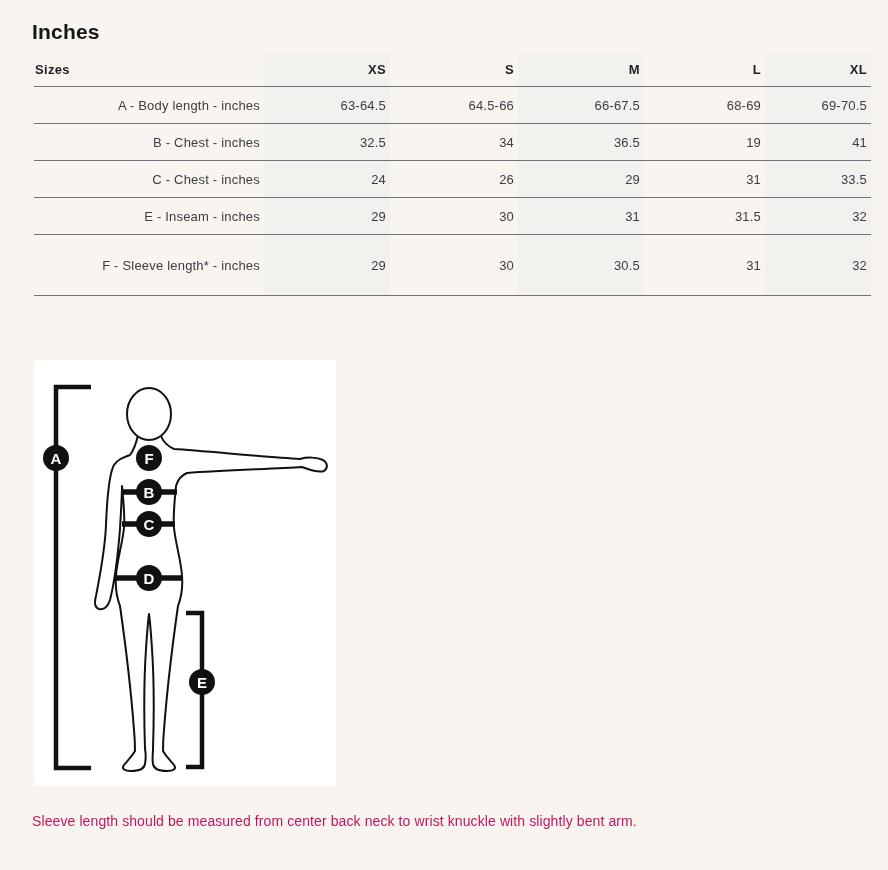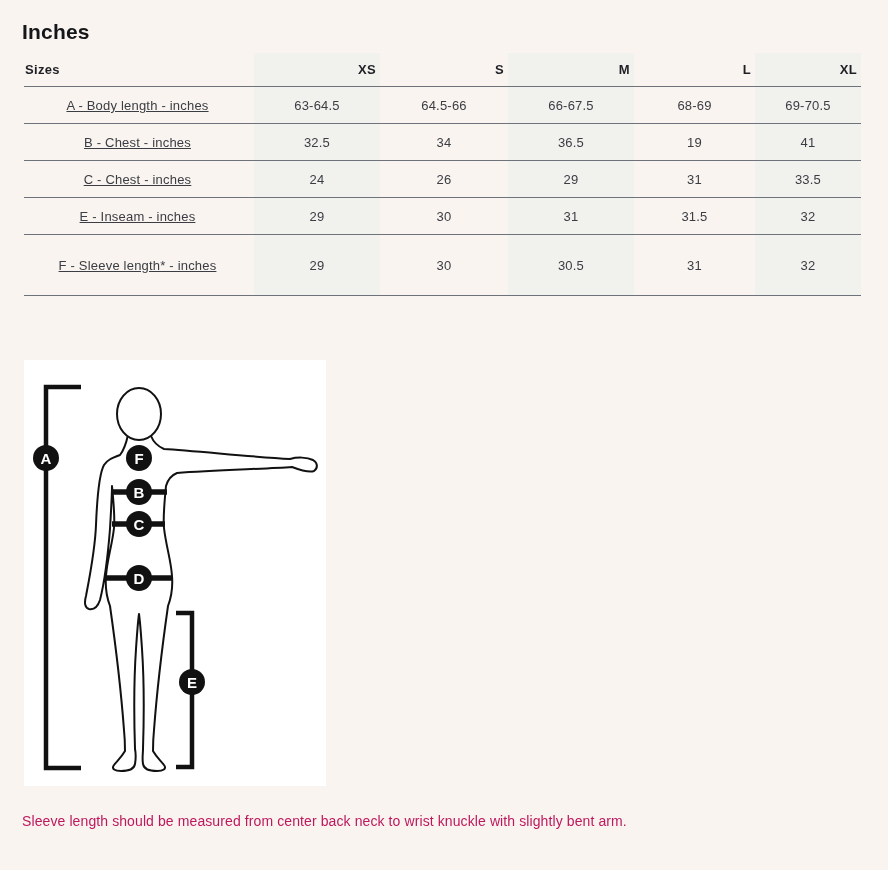--- a/index.html
+++ b/index.html
@@ -2,21 +2,21 @@
 <html><head>
 <meta charset="utf-8">
 <style>
   * { box-sizing: border-box; margin: 0; padding: 0; }
   html, body {
     width: 888px; height: 870px;
     background: #faf4f0;
     font-family: "Liberation Sans", sans-serif;
     overflow: hidden;
   }
-  .content { padding: 19px 27px 0 24px; }
+  .content { padding: 19px 27px 0 24px; margin-left: 10px; }
   .page-title {
     font-size: 21px;
     font-weight: 700;
     color: #14161a;
     letter-spacing: 0.2px;
     margin: 0 0 9px -2px;
     line-height: 25px;
   }
   table.size-table {
     width: 837px;
@@ -29,26 +29,26 @@
     font-weight: 700;
     color: #1d1f24;
     text-align: right;
     padding: 9px 4px 9px 4px;
     border-bottom: 1px solid #6e727a;
     letter-spacing: 0.3px;
   }
   table.size-table th.label-col { text-align: left; padding-left: 1px; }
   table.size-table td {
     color: #3a3d43;
-    text-align: center;
+    text-align: right;
     padding: 11px 4px 10px 4px;
     border-bottom: 1px solid #6e727a;
     letter-spacing: 0.2px;
   }
-  table.size-table td.label-col { text-align: center; padding-left: 1px; text-decoration: underline; }
+  table.size-table td.label-col { text-align: right; padding-left: 1px; }
   table.size-table tr.tall td { padding-top: 23px; padding-bottom: 22px; }
   .figure-card {
     margin-top: 64px;
     width: 302px;
     height: 426px;
     background: #ffffff;
   }
   .figure-card svg { display: block; }
   .footnote {
     margin-top: 27px;

